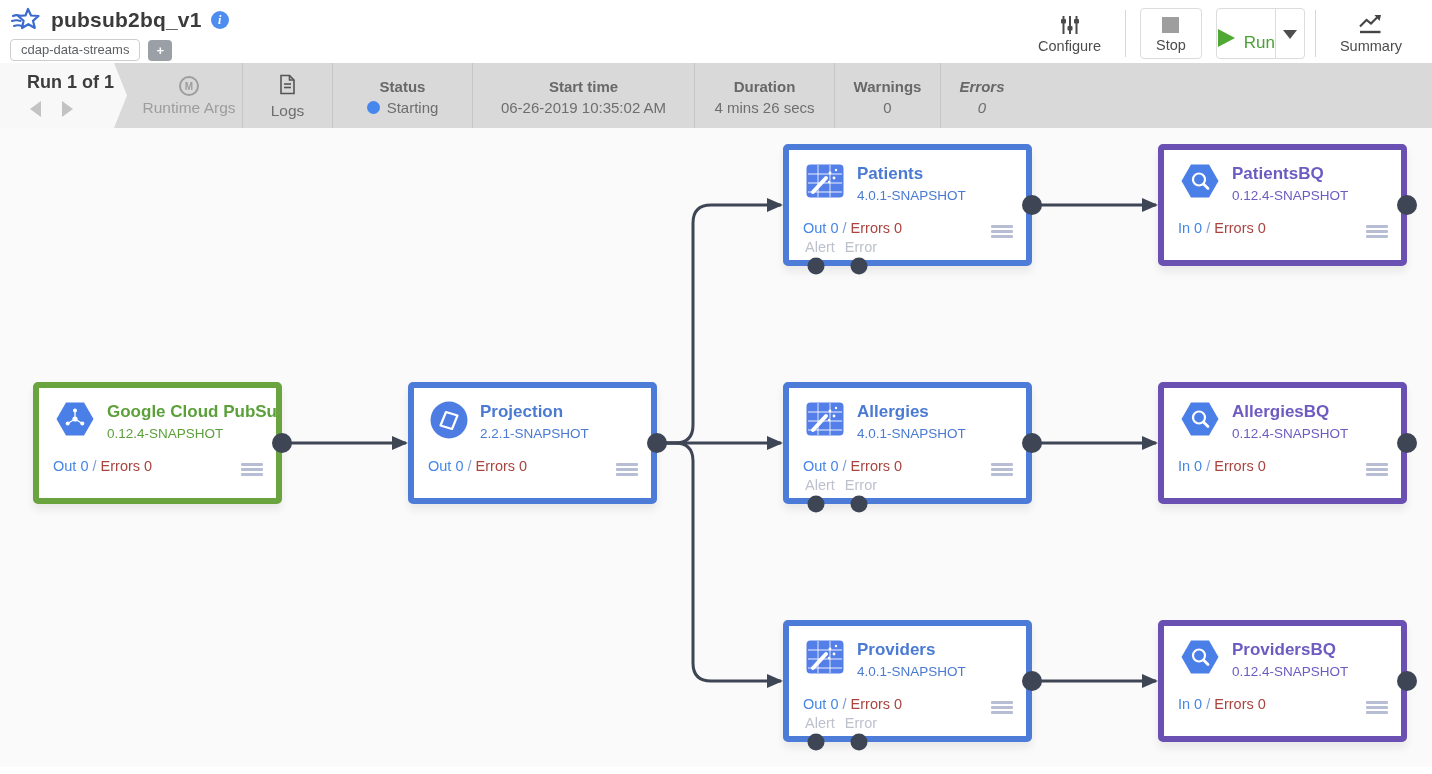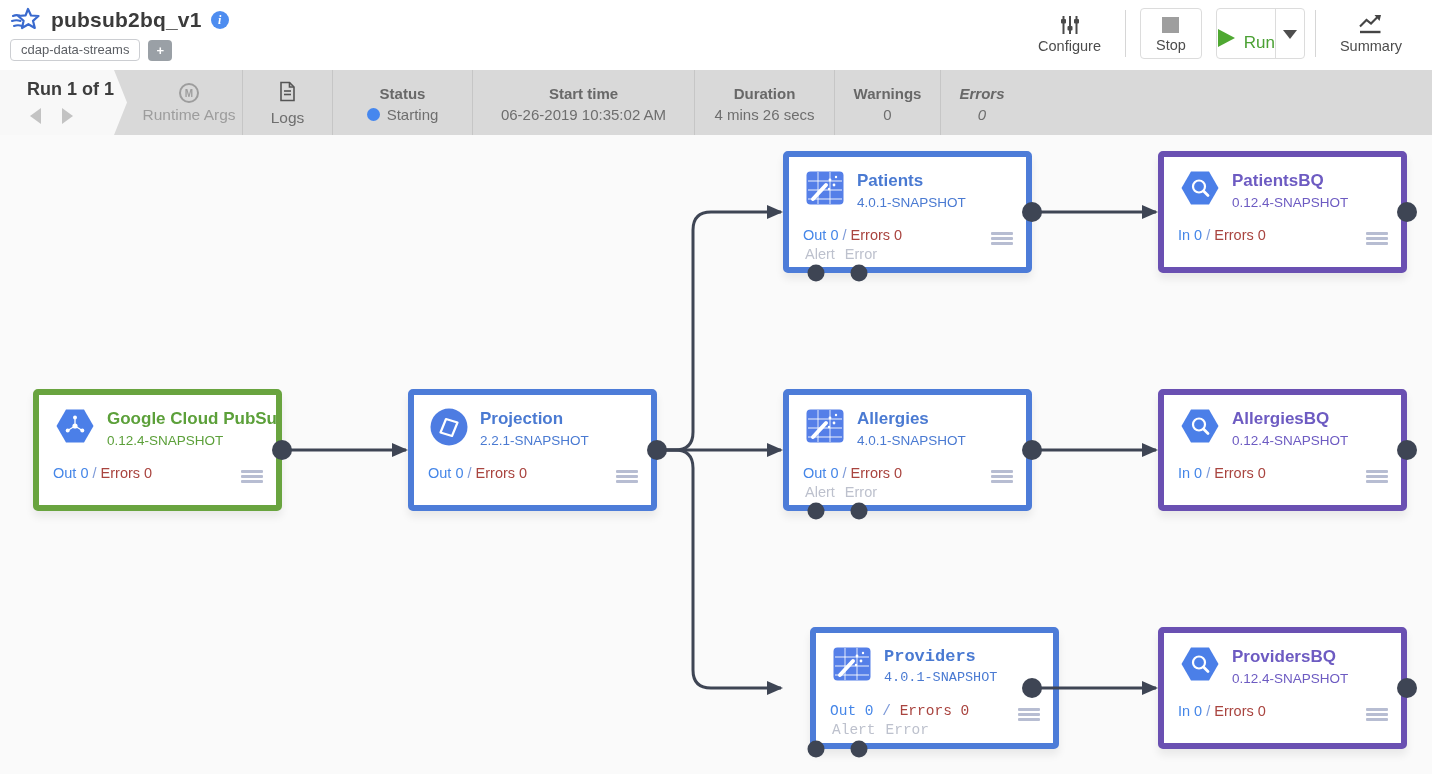--- a/index.html
+++ b/index.html
@@ -4,21 +4,21 @@
 <style>
   * { box-sizing: border-box; }
   html,body { margin:0; padding:0; }
   body {
     width:1432px; height:774px; overflow:hidden;
     font-family:"Liberation Sans", sans-serif;
     background:#ffffff; position:relative;
   }
 
   
-  .header { position:relative; height:70px; background:#fff; }
+  .header { position:relative; height:63px; background:#fff; }
   .header-left { position:absolute; left:10px; top:6px; }
   .title-row { display:flex; align-items:center; gap:9px; }
   .pipeline-logo { display:inline-flex; }
   .page-title { font-size:21px; font-weight:bold; color:#3b3b3b; letter-spacing:.2px; }
   .info-icon {
     width:18px; height:18px; border-radius:50%; background:#4e8df0;
     color:#fff; font-size:12px; font-weight:bold; font-family:"Liberation Serif",serif;
     font-style:italic; display:inline-flex; align-items:center; justify-content:center;
   }
   .tag-row { display:flex; align-items:center; gap:8px; margin-top:5px; }
@@ -446,21 +446,21 @@
     <div class="node-metrics">
       <span class="m-dir">In 0</span><span class="m-sep"> / </span><span class="m-err">Errors 0</span>
     </div>
 
     <div class="node-menu">
         <i></i>
         <i></i>
         <i></i>
       </div>
     </div>
-    <div class="node" style="left: 810px; top: 492px; border-color: rgb(77, 124, 216); font-family: Liberation Mono, monospace;">
+    <div class="node" style="left: 783px; top: 492px; border-color: rgb(77, 124, 216);">
     <div class="node-head">
       <span class="node-icon">
           <svg width="40" height="36" viewBox="0 0 40 36">
       <rect x="1.5" y="1.5" width="37" height="33" rx="4" fill="#557fe8"></rect>
       <g stroke="rgba(255,255,255,.6)" stroke-width="1.4">
         <line x1="3" y1="11" x2="37" y2="11"></line>
               <line x1="3" y1="20" x2="37" y2="20"></line>
               <line x1="3" y1="29" x2="37" y2="29"></line>
         <line x1="13" y1="2" x2="13" y2="34"></line>
               <line x1="25" y1="2" x2="25" y2="34"></line>

